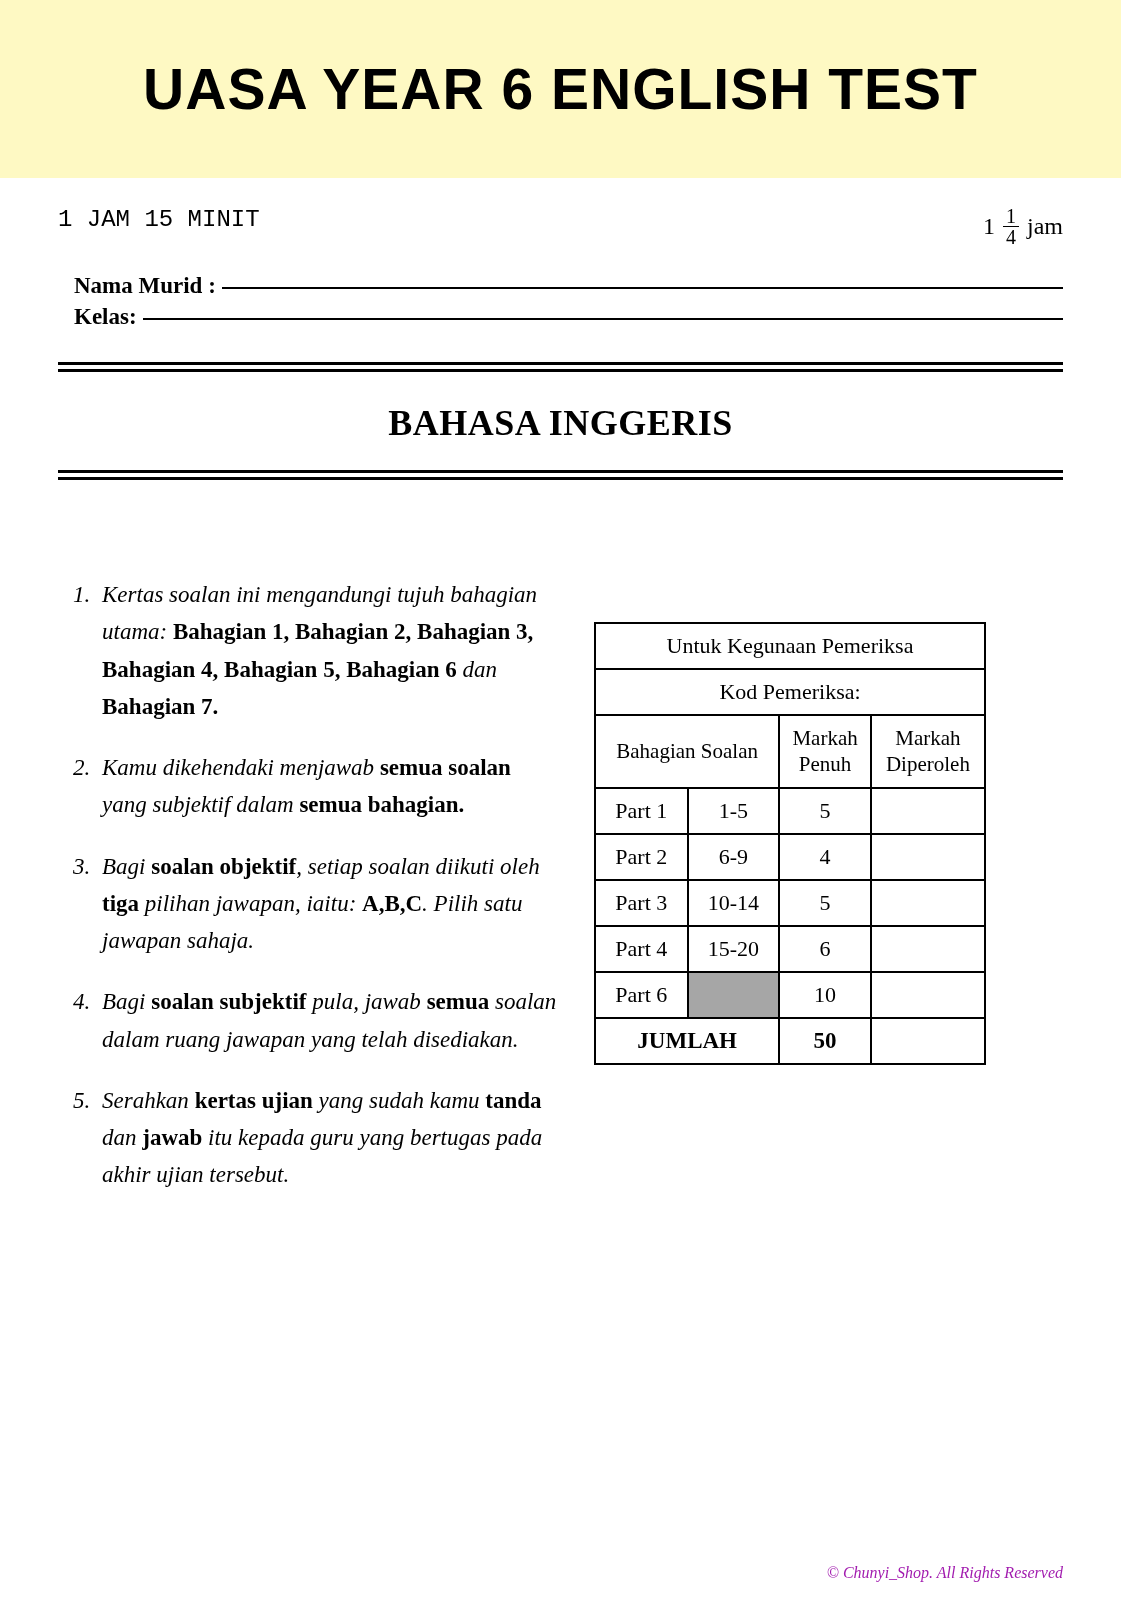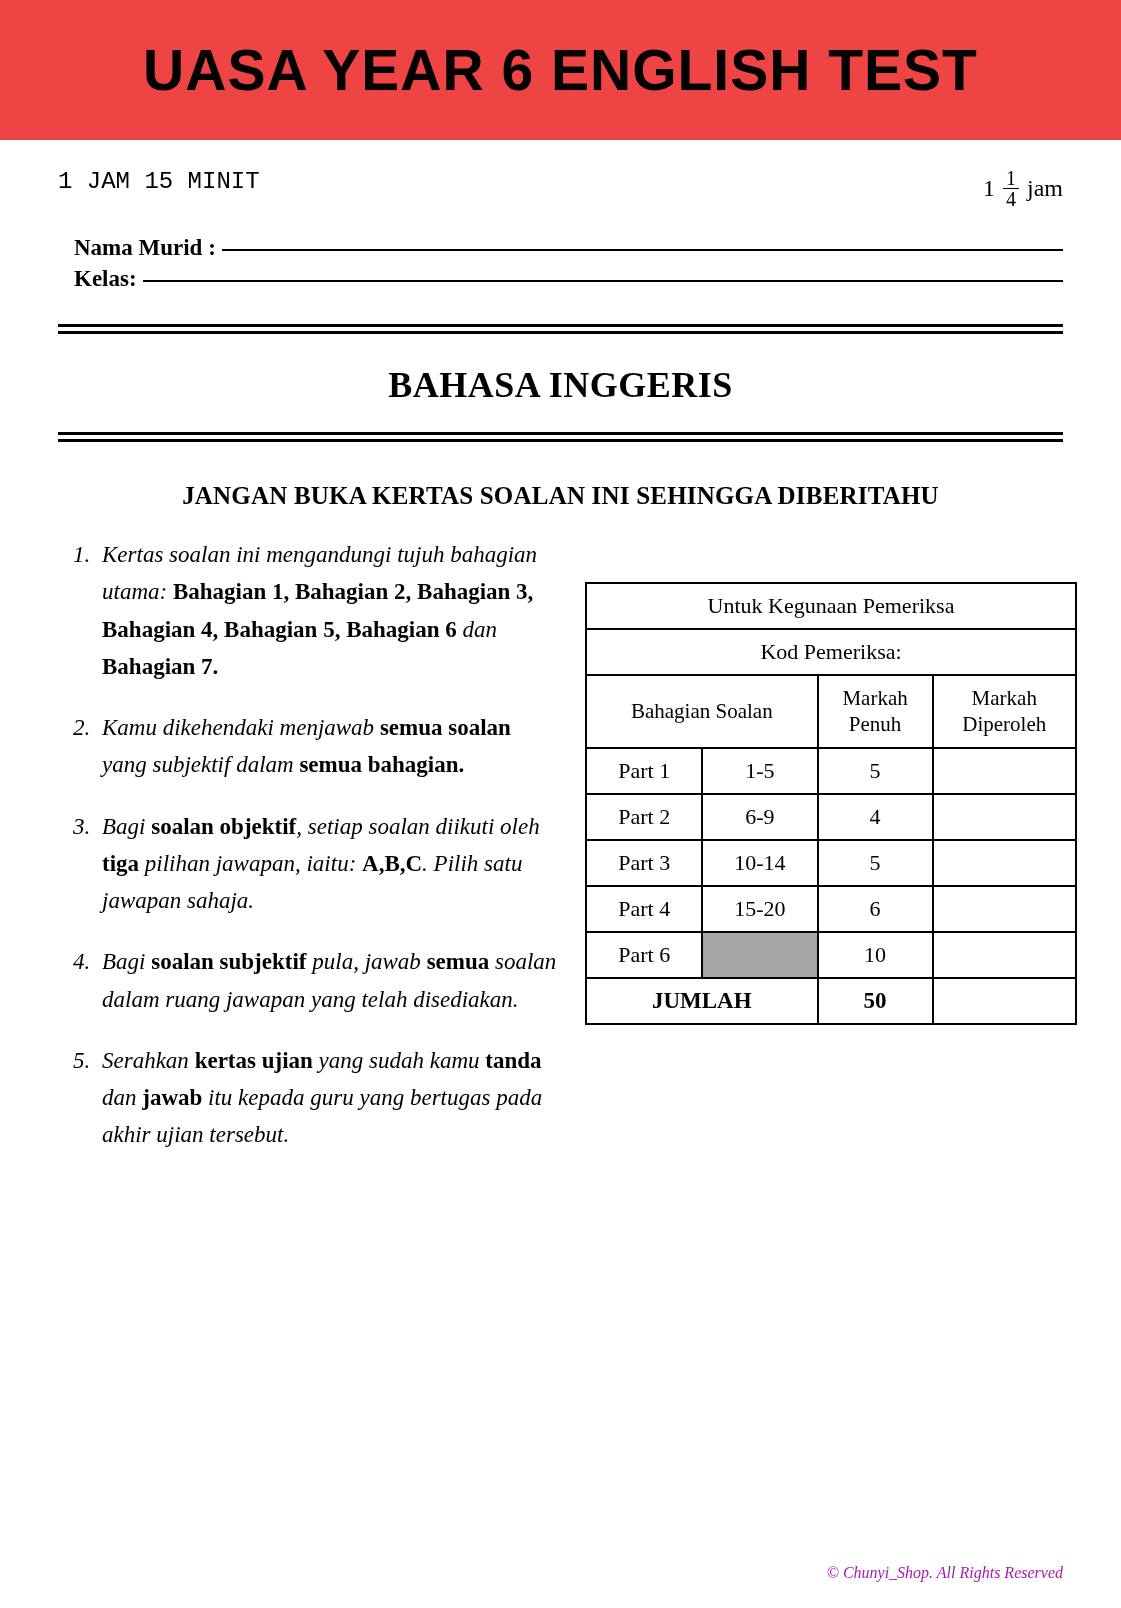--- a/index.html
+++ b/index.html
@@ -11,22 +11,22 @@
     width: 1121px;
     height: 1608px;
     position: relative;
     font-family: "Liberation Serif", serif;
     color: #000000;
     overflow: hidden;
   }
 
   
   .banner {
-    background: #ef4444;
-    height: 140px;
+    background: #fef9c3;
+    height: 178px;
     display: flex;
     align-items: center;
     justify-content: center;
   }
   .banner-title {
     font-family: "Liberation Sans", sans-serif;
     font-weight: bold;
     font-size: 57px;
     letter-spacing: 1px;
     color: #000;
@@ -120,22 +120,22 @@
     text-align: center;
     font-weight: bold;
     font-size: 25px;
     margin-top: 40px;
     letter-spacing: 0.2px;
   }
 
   
   .content {
     display: flex;
-    margin-top: 26px;
-    gap: 27px;
+    margin-top: 96px;
+    gap: 36px;
   }
   .instructions {
     width: 500px;
     flex: 0 0 500px;
   }
   ol.inst-list {
     margin: 0;
     padding-left: 38px;
     font-size: 23px;
     line-height: 1.62;
@@ -154,21 +154,21 @@
     font-weight: normal;
   }
 
   
   .table-wrap {
     flex: 1;
     padding-top: 46px;
   }
   table.marks {
     border-collapse: collapse;
-    width: 492px;
+    width: 392px;
     font-size: 22px;
   }
   table.marks td, table.marks th {
     border: 2px solid #000;
     text-align: center;
     padding: 9px 4px;
     font-weight: normal;
   }
   td.hdr-left {
     text-align: left;
@@ -222,21 +222,20 @@
   </div>
 
   <div class="double-rule"></div>
 
   <div class="subject-block">
     <div class="subject">BAHASA INGGERIS</div>
   </div>
 
   <div class="rule2"></div>
 
-  <div class="warning">JANGAN BUKA KERTAS SOALAN INI SEHINGGA DIBERITAHU</div>
 
   <div class="content">
 
     <div class="instructions">
       <ol class="inst-list" id="inst-list">
           <li><i>Kertas soalan ini mengandungi tujuh bahagian utama</i><span>: </span><b>Bahagian 1, Bahagian 2, Bahagian 3, Bahagian 4, Bahagian 5, Bahagian 6 </b><i>dan </i><b>Bahagian 7.</b></li>
           <li><i>Kamu dikehendaki menjawab </i><b>semua soalan </b><i>yang subjektif dalam </i><b>semua bahagian.</b></li>
           <li><i>Bagi </i><b>soalan objektif</b><i>, setiap soalan diikuti oleh </i><b>tiga </b><i>pilihan jawapan, iaitu: </i><b>A,B,C</b><i>. Pilih satu jawapan sahaja.</i></li>
           <li><i>Bagi </i><b>soalan subjektif </b><i>pula, jawab </i><b>semua </b><i>soalan dalam ruang jawapan yang telah disediakan.</i></li>
           <li><i>Serahkan </i><b>kertas ujian </b><i>yang sudah kamu </i><b>tanda </b><i>dan </i><b>jawab </b><i>itu kepada guru yang bertugas pada akhir ujian tersebut.</i></li>

